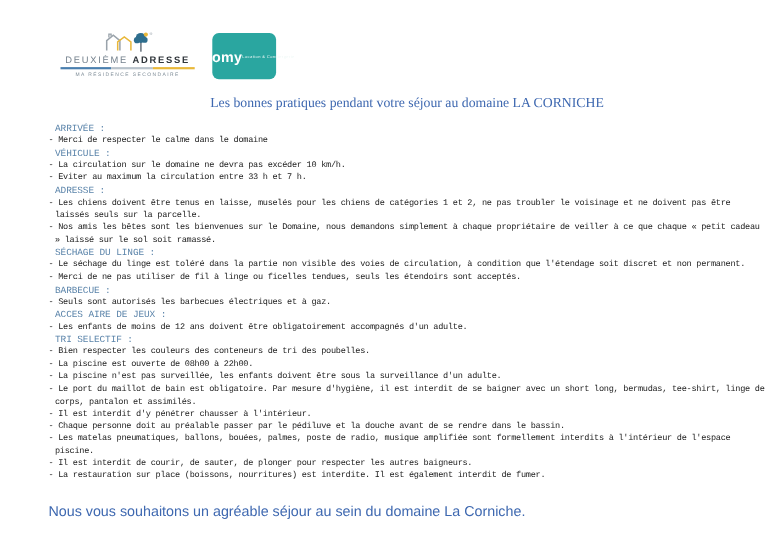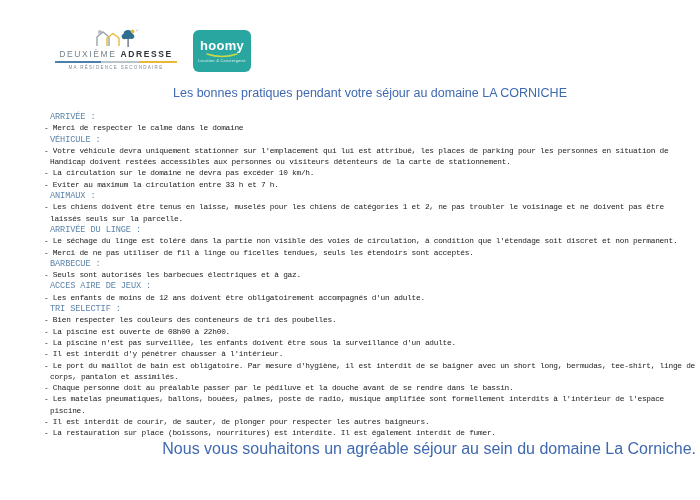--- a/index.html
+++ b/index.html
@@ -21,34 +21,35 @@
   .da-name .bold  { color:#2f353a; font-weight:700; }
   .da-rule { width:100%; height:2px; margin-top:2px; display:flex; }
   .da-rule .seg-blue { flex:1.2; background:#4a7fae; }
   .da-rule .seg-gray { flex:1; background:#b9c3cb; }
   .da-rule .seg-gold { flex:1; background:#e9b83a; }
   .da-tagline { font-size:4.5px; letter-spacing:1.3px; color:#7d8b96; margin-top:1.5px; white-space:nowrap; }
 
   .hoomy-logo {
     width:58px; height:42px; border-radius:6px;
     background:var(--hoomy-teal,#2aa6a0);
-    display:flex; flex-direction:column; align-items:center; justify-content:center;
+    display:flex; flex-direction:row; align-items:center; justify-content:center;
     margin-top:2px;
   }
   .hoomy-name { color:#ffffff; font-weight:700; font-size:13px; letter-spacing:.3px; line-height:13px; }
   .hoomy-smile { display:block; margin-top:1px; }
   .hoomy-tagline { color:#eef8f6; font-size:3.6px; letter-spacing:.4px; margin-top:1.5px; white-space:nowrap; }
 
   
   .doc-title {
     margin-top:12px;
     text-align:center;
     color:var(--title-blue,#3e68b0);
     font-size:12.5px;
     line-height:15px;
+    font-family:Liberation Serif, serif;
   }
 
   
   .content { margin-top:11px; width:652px;font-family:Liberation Mono, monospace; }
   .section-heading {
     color:var(--heading-blue,#5b84aa);
     font-size:8.6px;
     line-height:11.3px;
     letter-spacing:-0.1px;
     padding-left:6px;
@@ -57,24 +58,24 @@
     color:var(--body-color,#222);
     font-size:7.8px;
     line-height:11.3px;
     letter-spacing:-0.25px;
     padding-left:6px;
     text-indent:-6px;
   }
 
   
   .closing {
-    margin-top:2px;
-    text-align:right;
+    margin-top:18px;
+    text-align:left;
     color:var(--title-blue,#3e68b0);
-    font-size:16px;
+    font-size:13px;
     line-height:14px;
   }
 </style>
 </head>
 <body>
 
 <div class="page">
 
   <div class="logos">
 
@@ -114,38 +115,38 @@
     </div>
 
   </div>
 
   <div class="doc-title">Les bonnes pratiques pendant votre séjour au domaine LA CORNICHE</div>
 
   <div class="content">
       <div class="section-heading">ARRIVÉE :</div>
       <div class="bullet-line">- Merci de respecter le calme dans le domaine</div>
       <div class="section-heading">VÉHICULE :</div>
-      <div class="bullet-line">- Votre véhicule devra uniquement stationner sur l'emplacement qui lui est attribué, les places de parking pour les personnes en situation de Handicap doivent restées accessibles aux personnes ou visiteurs détenteurs de la carte de stationnement.</div>
       <div class="bullet-line">- La circulation sur le domaine ne devra pas excéder 10 km/h.</div>
       <div class="bullet-line">- Eviter au maximum la circulation entre 33 h et 7 h.</div>
-      <div class="section-heading">ANIMAUX :</div>
+      <div class="section-heading">ADRESSE :</div>
       <div class="bullet-line">- Les chiens doivent être tenus en laisse, muselés pour les chiens de catégories 1 et 2, ne pas troubler le voisinage et ne doivent pas être laissés seuls sur la parcelle.</div>
-      <div class="section-heading">ARRIVÉE DU LINGE :</div>
+      <div class="bullet-line">- Nos amis les bêtes sont les bienvenues sur le Domaine, nous demandons simplement à chaque propriétaire de veiller à ce que chaque « petit cadeau » laissé sur le sol soit ramassé.</div>
+      <div class="section-heading">SÉCHAGE DU LINGE :</div>
       <div class="bullet-line">- Le séchage du linge est toléré dans la partie non visible des voies de circulation, à condition que l'étendage soit discret et non permanent.</div>
       <div class="bullet-line">- Merci de ne pas utiliser de fil à linge ou ficelles tendues, seuls les étendoirs sont acceptés.</div>
       <div class="section-heading">BARBECUE :</div>
       <div class="bullet-line">- Seuls sont autorisés les barbecues électriques et à gaz.</div>
       <div class="section-heading">ACCES AIRE DE JEUX :</div>
       <div class="bullet-line">- Les enfants de moins de 12 ans doivent être obligatoirement accompagnés d'un adulte.</div>
       <div class="section-heading">TRI SELECTIF :</div>
       <div class="bullet-line">- Bien respecter les couleurs des conteneurs de tri des poubelles.</div>
       <div class="bullet-line">- La piscine est ouverte de 08h00 à 22h00.</div>
       <div class="bullet-line">- La piscine n'est pas surveillée, les enfants doivent être sous la surveillance d'un adulte.</div>
+      <div class="bullet-line">- Le port du maillot de bain est obligatoire. Par mesure d'hygiène, il est interdit de se baigner avec un short long, bermudas, tee-shirt, linge de corps, pantalon et assimilés.</div>
       <div class="bullet-line">- Il est interdit d'y pénétrer chausser à l'intérieur.</div>
-      <div class="bullet-line">- Le port du maillot de bain est obligatoire. Par mesure d'hygiène, il est interdit de se baigner avec un short long, bermudas, tee-shirt, linge de corps, pantalon et assimilés.</div>
       <div class="bullet-line">- Chaque personne doit au préalable passer par le pédiluve et la douche avant de se rendre dans le bassin.</div>
       <div class="bullet-line">- Les matelas pneumatiques, ballons, bouées, palmes, poste de radio, musique amplifiée sont formellement interdits à l'intérieur de l'espace piscine.</div>
       <div class="bullet-line">- Il est interdit de courir, de sauter, de plonger pour respecter les autres baigneurs.</div>
       <div class="bullet-line">- La restauration sur place (boissons, nourritures) est interdite. Il est également interdit de fumer.</div>
     </div>
 
   <div class="closing">Nous vous souhaitons un agréable séjour au sein du domaine La Corniche.</div>
 
 </div>
 

